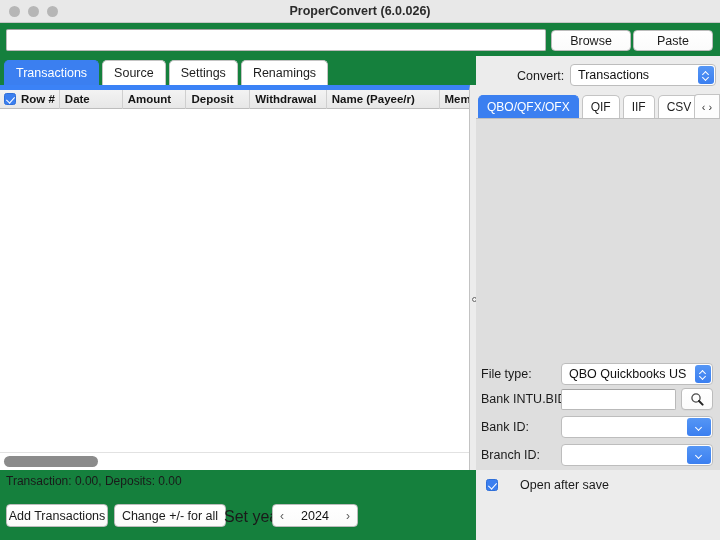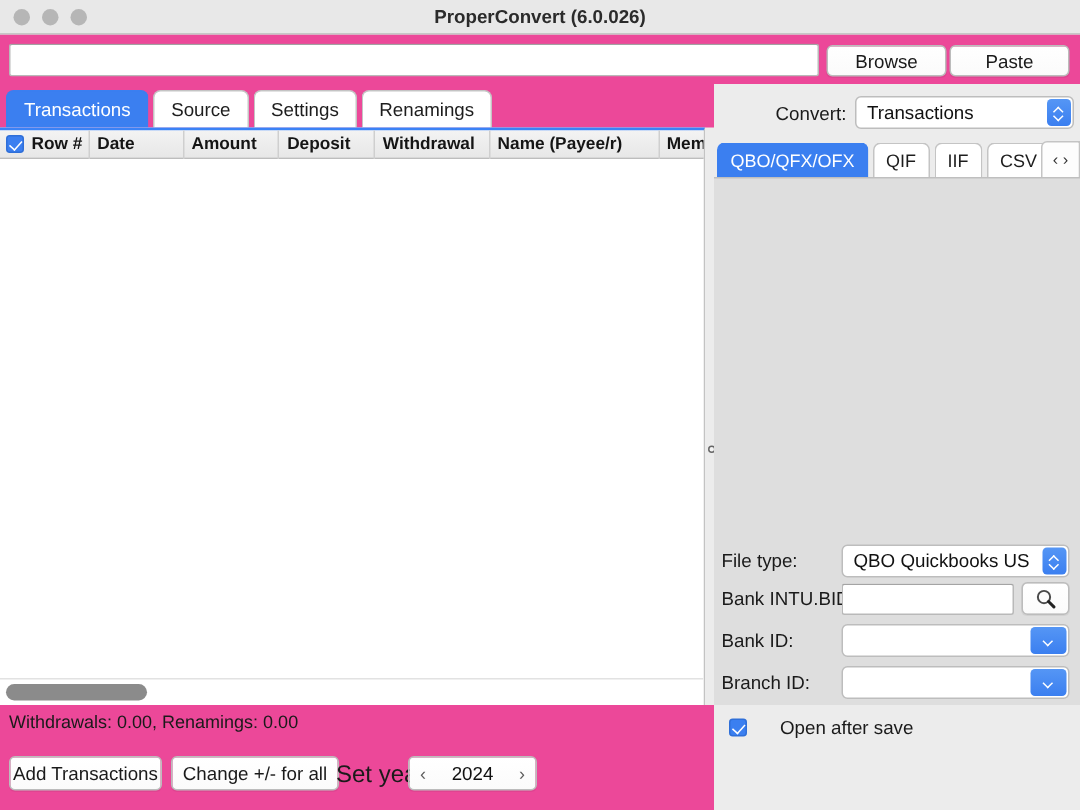--- a/index.html
+++ b/index.html
@@ -7,21 +7,21 @@
     margin: 0; padding: 0;
     width: 720px; height: 540px;
     overflow: hidden;
     background: #ececec;
     font-family: "Liberation Sans", sans-serif;
     -webkit-font-smoothing: antialiased;
   }
   #app {
     position: relative;
     width: 720px; height: 540px;
-    background: #ec4899;
+    background: #15803d;
   }
 
   
   .titlebar {
     position: absolute; left: 0; top: 0; width: 720px; height: 23px;
     background: #e8e8e8;
     border-bottom: 1px solid #c6c6c6;
   }
   .lights { position: absolute; left: 9px; top: 6px; display: flex; gap: 8px; }
   .light { width: 11px; height: 11px; border-radius: 50%; background: #b6b6b6; }
@@ -68,21 +68,21 @@
     position: relative;
   }
   .ltab.active {
     background: #3b7ff0; color: #ffffff; border-color: #3b7ff0;
   }
 
   
   .tablewrap {
     position: absolute; left: 0px; top: 85px; width: 470px; height: 385px;
     background: #ffffff;
-    border-top: 2px solid #3b82f6;
+    border-top: 5px solid #3b82f6;
     border-right: 1px solid #c3c3c3;
   }
   .thead {
     position: relative; height: 19px;
     background: linear-gradient(#f3f3f3, #e7e7e7);
     border-bottom: 1px solid #bdbdbd;
     display: flex; align-items: center;
   }
   .th {
     height: 19px; line-height: 18px;
@@ -287,21 +287,21 @@
     <div class="tbody"></div>
     <div class="hscroll">
       <div class="hthumb"></div>
     </div>
   </div>
 
   <div class="splitter">
     <div class="splitter-dot"></div>
   </div>
 
-  <div class="statusline">Withdrawals: 0.00, Renamings: 0.00</div>
+  <div class="statusline">Transaction: 0.00, Deposits: 0.00</div>
   <div class="btn addtx-btn btn-ctr">Add Transactions</div>
   <div class="btn change-btn btn-ctr">Change +/- for all</div>
   <div class="setyear-lbl">Set year:</div>
   <div class="btn yearstep">
     <span class="arr">‹</span>
     <span class="val">2024</span>
     <span class="arr">›</span>
   </div>
 
   <div class="rpanel"></div>

